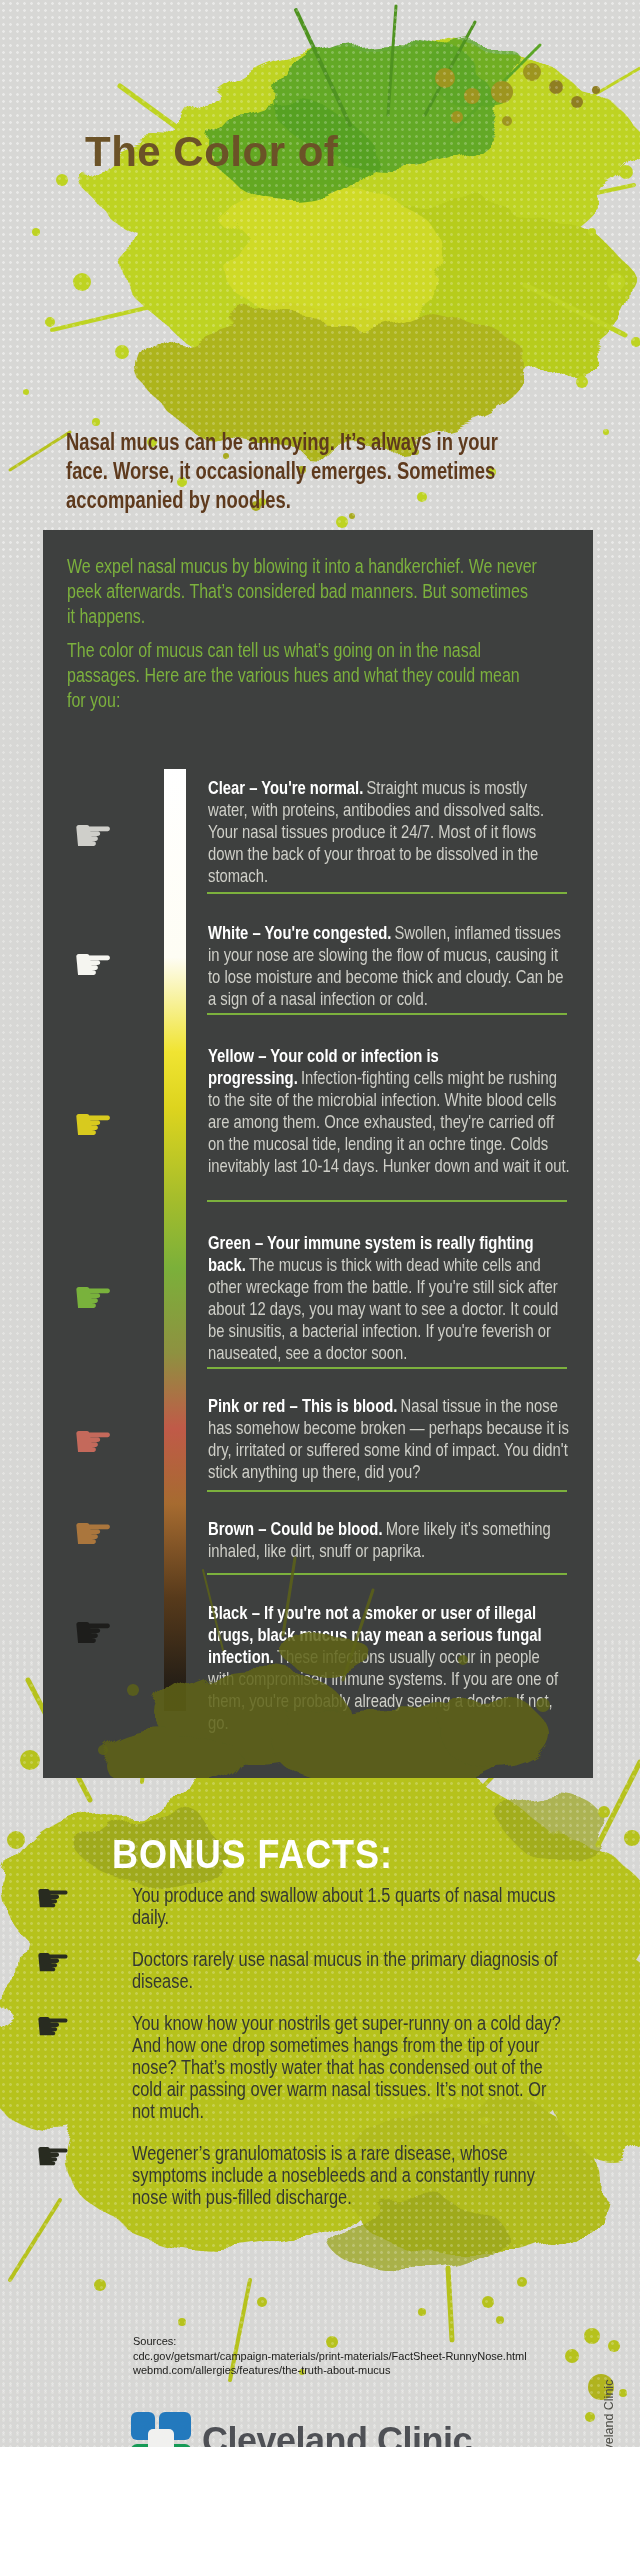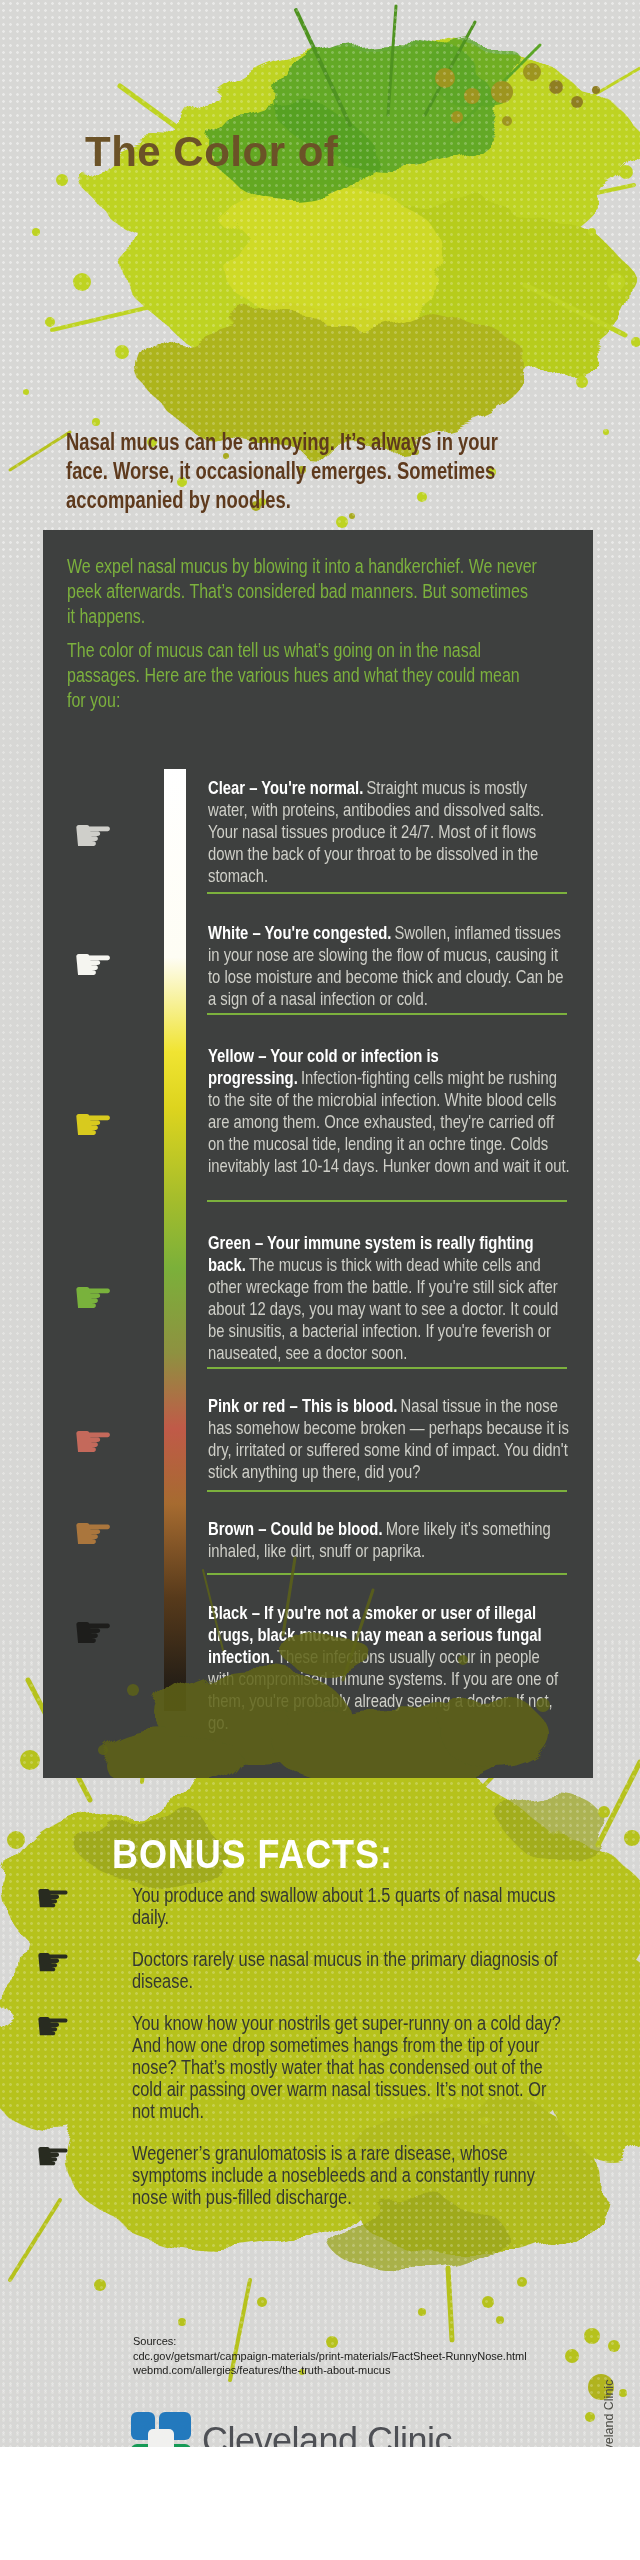--- a/index.html
+++ b/index.html
@@ -50,21 +50,21 @@
   .fact-1{top:1884px;} .fact-2{top:1948px;} .fact-3{top:2012px;} .fact-4{top:2142px;}
   
   .sources{left:133px;top:2294px;z-index:3;font-size:11px;line-height:14.5px;color:#20201e;white-space:nowrap;margin-top:40px;}
   .logo{left:131px;top:2412px;width:60px;height:60px;z-index:3;}
   .logo div{position:absolute;}
   .lg-tl{left:0;top:0;width:24px;height:28px;border-radius:6px;background:var(--logo-blue,#2379bd);}
   .lg-tr{left:28px;top:0;width:32px;height:28px;border-radius:6px;background:var(--logo-blue,#2379bd);}
   .lg-bl{left:0;top:32px;width:24px;height:28px;border-radius:6px;background:var(--logo-green,#169a55);}
   .lg-br{left:28px;top:32px;width:32px;height:28px;border-radius:6px;background:var(--logo-green,#169a55);}
   .lg-c{left:17px;top:17px;width:26px;height:26px;border-radius:5px;background:#f1f1ef;}
-  .brand{left:202px;top:2420px;z-index:3;font-size:36px;font-weight:normal;color:#4e5055;letter-spacing:-.5px;}
+  .brand{left:202px;top:2420px;z-index:3;font-size:36px;font-weight:bold;color:#4e5055;letter-spacing:-.5px;}
   .url{left:0;top:2490px;width:640px;z-index:3;text-align:center;font-size:24px;font-weight:bold;
     color:#141414;transform:scaleX(.78);transform-origin:50% 0;}
   .copyright{left:602px;top:2368px;height:150px;z-index:3;writing-mode:vertical-rl;
     transform:rotate(180deg);font-size:12.5px;color:#4b4b45;white-space:nowrap;}
 </style>
 </head>
 <body>
 
 <div class="page">
 

